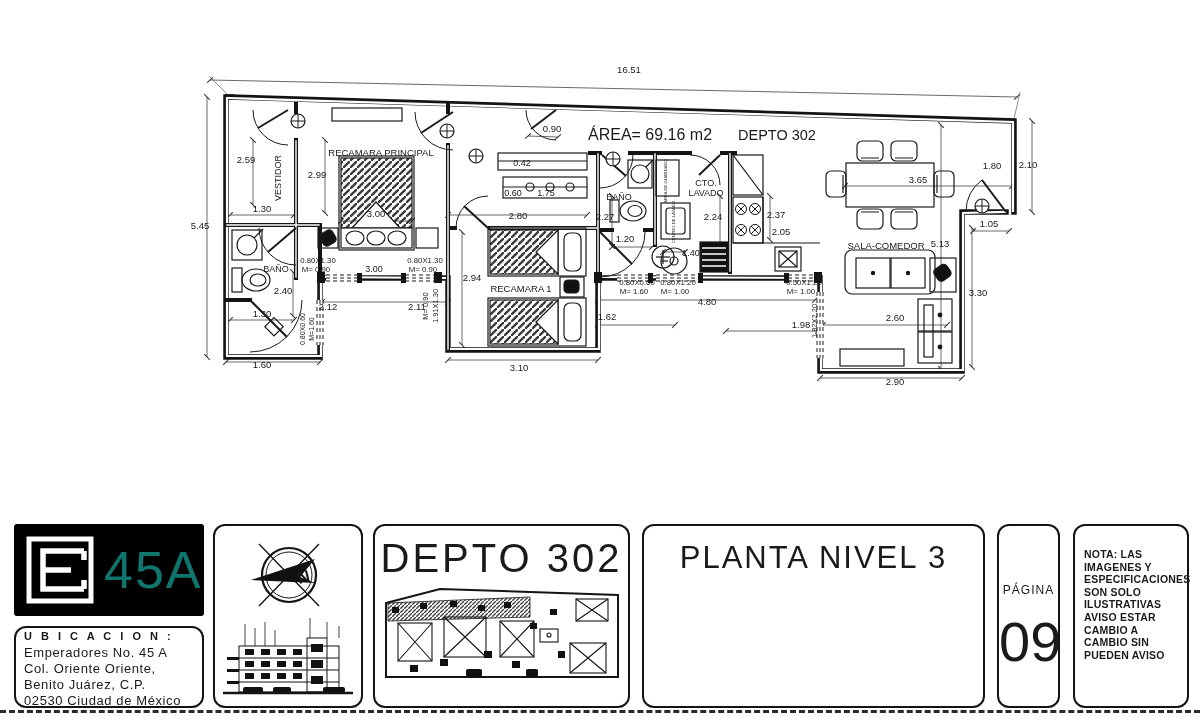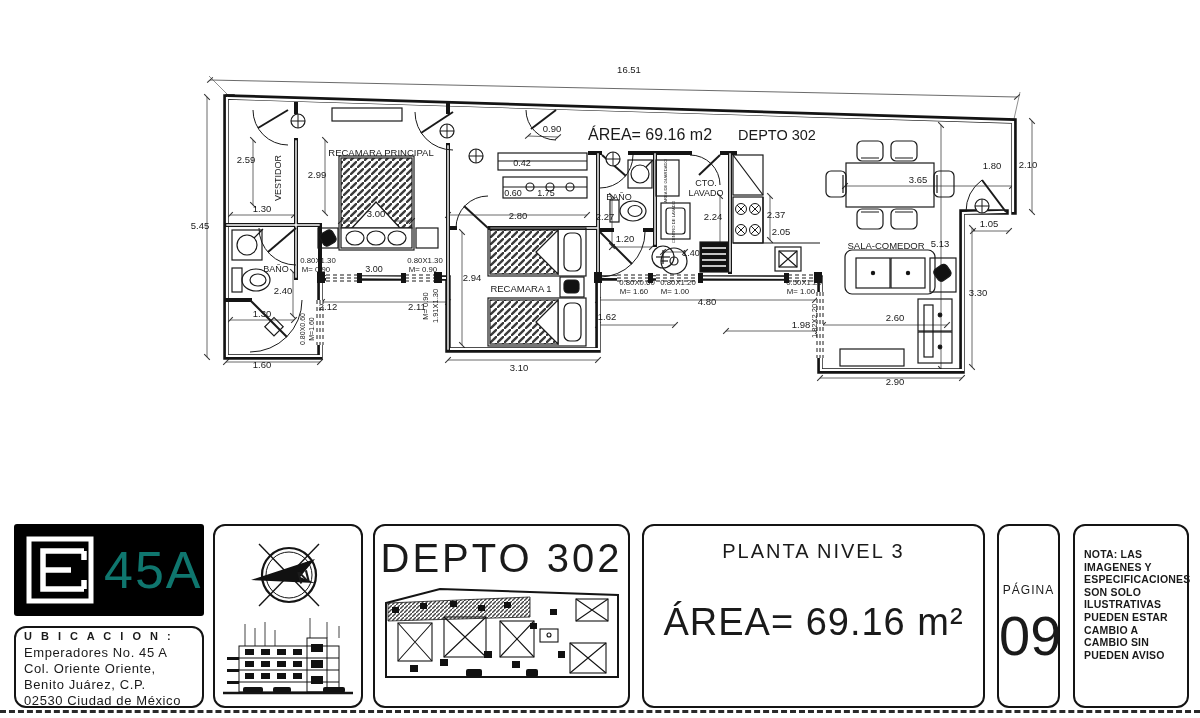--- a/index.html
+++ b/index.html
@@ -11,25 +11,25 @@
   .logo-box{position:absolute;left:14px;top:4px;width:190px;height:92px;background:#000;border-radius:3px;
             display:flex;align-items:center;box-sizing:border-box;padding-left:10px;}
   .logo-text{color:#0f766e;font-size:52px;letter-spacing:2px;margin-left:8px;font-weight:400;}
   .ubi-box{left:14px;top:106px;width:190px;height:82px;border-radius:10px;padding:2px 8px;}
   .ubi-title{font-size:11px;font-weight:bold;letter-spacing:3px;margin-bottom:3px;}
   .ubi-line{font-size:13px;letter-spacing:0.6px;line-height:1.22;white-space:nowrap;}
   .compass-box{left:213px;top:4px;width:150px;height:184px;}
   .depto-box{left:373px;top:4px;width:257px;height:184px;text-align:center;}
   .depto-title{font-size:40px;letter-spacing:3px;margin-top:10px;}
   .planta-box{left:642px;top:4px;width:343px;height:184px;text-align:center;}
-  .planta-title{font-size:20px;letter-spacing:2px;margin-top:14px;}
+  .planta-title{font-size:31px;letter-spacing:2px;margin-top:14px;}
   .area-value{font-size:38px;letter-spacing:1px;margin-top:38px;}
   .pagina-box{left:997px;top:4px;width:63px;height:184px;text-align:center;border-radius:10px;}
   .pagina-label{font-size:12px;letter-spacing:1px;margin-top:57px;}
-  .pagina-number{font-size:56px;margin-top:6px;}
+  .pagina-number{font-size:56px;margin-top:12px;}
   .nota-box{left:1073px;top:4px;width:116px;height:184px;border-radius:10px;padding:22px 12px 0 9px;}
   .nota-line{font-size:10.5px;font-weight:bold;letter-spacing:0.2px;line-height:1.2;white-space:nowrap;}
   .dash-bottom{position:absolute;left:0;top:710px;width:1200px;border-top:3.5px dashed #2a2a2a;}
   svg text{fill:#1a1a1a;font-family:"Liberation Sans",sans-serif;}
 </style>
 </head>
 <body>
 
 <div class="sheet">
 
@@ -458,35 +458,34 @@
             <rect x="170" y="28" width="7" height="6"></rect>
             <rect x="178" y="70" width="7" height="7"></rect>
           <rect x="86" y="88" width="16" height="8" rx="2"></rect>
             <rect x="146" y="88" width="12" height="8" rx="2"></rect>
         </g>
       </svg>
     </div>
 
     <div class="box planta-box">
       <div class="planta-title">PLANTA  NIVEL  3</div>
-      <div class="area-value">ÁREA=  69.16  m²</div>
     </div>
 
     <div class="box pagina-box">
       <div class="pagina-label">PÁGINA</div>
       <div class="pagina-number">09</div>
     </div>
 
     <div class="box nota-box">
       <div class="nota-line">NOTA:  LAS</div>
       <div class="nota-line">IMAGENES  Y</div>
       <div class="nota-line">ESPECIFICACIONES</div>
       <div class="nota-line">SON  SOLO</div>
       <div class="nota-line">ILUSTRATIVAS</div>
-      <div class="nota-line">PUEDEN  ESTAR</div>
+      <div class="nota-line">AVISO  ESTAR</div>
       <div class="nota-line">CAMBIO  A</div>
       <div class="nota-line">CAMBIO  SIN</div>
       <div class="nota-line">PUEDEN  AVISO</div>
     </div>
   </div>
 
   <div class="dash-bottom"></div>
 </div>
 
 </body></html>

